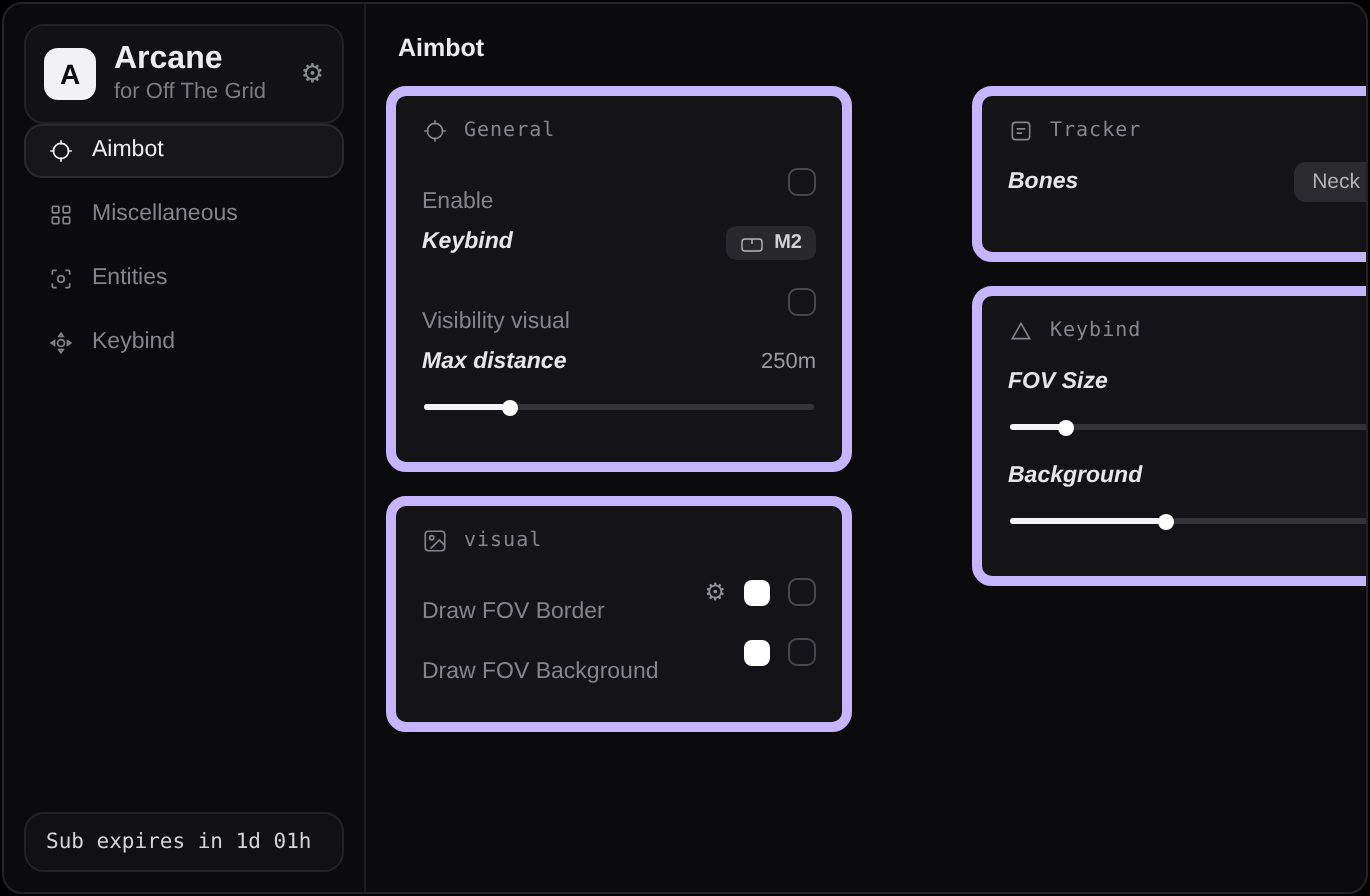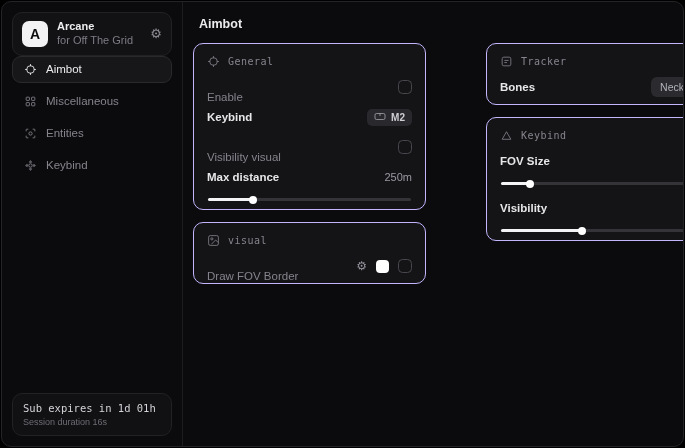--- a/index.html
+++ b/index.html
@@ -4,54 +4,54 @@
 <style>
   * { margin:0; padding:0; box-sizing:border-box; }
   html,body { width:685px; height:448px; background:#000; font-family:"Liberation Sans", sans-serif; }
   .window{ position:absolute; inset:1px; background:#0b0b0d; border:1px solid #242428; border-radius:10px; overflow:hidden; display:flex; }
 
   
   .sidebar{ width:181px; min-width:181px; border-right:1px solid #1d1d21; display:flex; flex-direction:column; padding:10px; }
   .brand{ background:#121215; border:1px solid #222226; border-radius:10px; padding:7px 9px; display:flex; align-items:center; gap:9px; }
   .logo{ width:26px; height:26px; background:#f2f2f4; border-radius:7px; color:#0b0b0d; font-weight:bold; font-size:14px; display:flex; align-items:center; justify-content:center; }
   .brand-text{ flex:1; line-height:1.25; }
-  .brand-title{ color:#ededf0; font-size:11px; font-weight:bold; }
+  .brand-title{ color:#ededf0; font-size:16px; font-weight:bold; }
   .brand-sub{ color:#7c7c84; font-size:11px; }
   .brand-gear{ color:#8a8a92; font-size:13px; cursor:pointer; }
   .cat-label{ color:#6d6d75; font-size:9.5px; margin:13px 0 8px 5px; }
   .nav{ display:flex; flex-direction:column; gap:5px; }
   .nav-item{ display:flex; align-items:center; gap:9px; height:27px; padding:0 10px; border-radius:9px; color:#84848c; font-size:11.5px; border:1px solid transparent; cursor:pointer; }
   .nav-item.selected{ background:#17171a; border-color:#2a2a2e; color:#ededf0; }
   .nav-icon{ width:14px; height:14px; display:flex; align-items:center; justify-content:center; }
   .nav-icon svg{ width:13px; height:13px; stroke:currentColor; fill:none; stroke-width:1.6; }
   .side-footer{ margin-top:auto; background:#111114; border:1px solid #222226; border-radius:10px; padding:8px 10px; }
   .foot1{ color:#d3d3d8; font-size:10.5px; font-family:"DejaVu Sans Mono", monospace; }
   .foot2{ color:#6d6d74; font-size:9px; margin-top:3px; }
 
   
   .main{ flex:1; display:flex; flex-direction:column; }
   .page-title{ color:#ececef; font-size:12.5px; font-weight:bold; padding:15px 0 12px 16px; }
   .content{ display:flex; gap:12px; padding:0 14px 14px 10px; }
   .col{ display:flex; flex-direction:column; gap:12px; }
   .col-left{ width:233px; }
   .col-right{ width:238px;margin-left:48px; }
-  .card{ background:#141417; border:1px solid #c4b5fd; border-radius:10px; padding:11px 13px 6px; }
+  .card{ background:#141417; border:5px solid #c4b5fd; border-radius:10px; padding:11px 13px 24px; }
   .card-head{ display:flex; align-items:center; gap:8px; color:#85858d; font-family:"DejaVu Sans Mono", monospace; font-size:10px; letter-spacing:.5px; margin-bottom:4px; }
   .card-head svg{ width:13px; height:13px; stroke:#85858d; fill:none; stroke-width:1.5; }
   .row{ display:flex; align-items:center; justify-content:space-between; height:22px; margin-top:8px; }
   .lbl{ font-size:11.5px; }
   .lbl.dim{ color:#84848c;margin-top:20px; }
-  .lbl.bright{ color:#e7e7ea; font-weight:bold; }
+  .lbl.bright{ color:#e7e7ea; font-weight:bold;font-style:italic; }
   .val{ font-size:11px; color:#9a9aa2; }
   .val.light{ color:#c9c9cf; }
   .checkbox{ width:14px; height:14px; border:1.6px solid #47474d; border-radius:4.5px; background:transparent; cursor:pointer; }
   .swatch{ width:13px; height:13px; border-radius:4px; cursor:pointer; }
   .rowgroup{ display:flex; align-items:center; gap:9px; }
   .row-gear{ color:#92929a; font-size:12px; line-height:1; cursor:pointer; }
-  .kbd{ display:flex; align-items:flex-start; gap:5px; background:#28282d; border-radius:5px; padding:3px 7px; color:#cfcfd4; font-size:10px; font-weight:bold; cursor:pointer; }
+  .kbd{ display:flex; align-items:flex-end; gap:5px; background:#28282d; border-radius:5px; padding:3px 7px; color:#cfcfd4; font-size:10px; font-weight:bold; cursor:pointer; }
   .kbd svg{ width:12px; height:9px; stroke:#b6b6bd; fill:none; stroke-width:1.4; }
   .select-btn{ display:flex; align-items:center; gap:7px; background:#2a2a2f; border-radius:6px; padding:4px 9px; color:#b2b2ba; font-size:10.5px; cursor:pointer; }
   .select-btn svg{ width:10px; height:10px; stroke:#9a9aa2; fill:none; stroke-width:1.8; }
   .slider{ position:relative; height:3px; background:#333338; border-radius:2px; margin:10px 1px 2px; cursor:pointer; }
   .slider .fill{ position:absolute; left:0; top:0; bottom:0; background:#f4f4f6; border-radius:2px; }
   .slider .thumb{ position:absolute; top:50%; width:8px; height:8px; background:#ffffff; border-radius:50%; transform:translate(-50%,-50%); }
 </style>
 </head>
 <body>
 
@@ -110,21 +110,20 @@
               <circle cx="12" cy="12" r="3.2"></circle>
               <path d="M12 3l2 3h-4zM21 12l-3 2v-4zM12 21l-2-3h4zM3 12l3-2v4z"></path>
             </svg>
         </span>
         <span>Keybind</span>
       </div>
     </div>
 
     <div class="side-footer">
       <div class="foot1">Sub expires in 1d 01h</div>
-      <div class="foot2">Session duration 16s</div>
     </div>
   </div>
 
   <div class="main">
     <div class="page-title">Aimbot</div>
 
     <div class="content">
 
       <div class="col col-left">
 
@@ -183,20 +182,27 @@
 
           <div class="row">
             <span class="lbl dim">Draw FOV Border</span>
             <span class="rowgroup">
               <span class="row-gear">⚙</span>
               <span class="swatch" style="background: rgb(255, 255, 255);"></span>
               <span class="checkbox"></span>
             </span>
           </div>
 
+          <div class="row">
+            <span class="lbl dim">Draw FOV Background</span>
+            <span class="rowgroup">
+              <span class="swatch" style="background: rgb(255, 255, 255);"></span>
+              <span class="checkbox"></span>
+            </span>
+          </div>
         </div>
       </div>
 
       <div class="col col-right">
 
         <div class="card">
           <div class="card-head">
             <svg viewBox="0 0 24 24">
                 <rect x="4" y="4" width="16" height="16" rx="3"></rect>
                 <line x1="8" y1="10" x2="16" y2="10"></line>
@@ -228,21 +234,21 @@
           <div class="row">
             <span class="lbl bright">FOV Size</span>
             <span class="val light">115°</span>
           </div>
           <div class="slider">
             <div class="fill" style="width: 14%;"></div>
             <div class="thumb" style="left: 14%;"></div>
           </div>
 
           <div class="row" style="margin-top:12px;">
-            <span class="lbl bright">Visibility</span>
+            <span class="lbl bright">Background</span>
             <span class="val light">10.0</span>
           </div>
           <div class="slider">
             <div class="fill" style="width: 39%;"></div>
             <div class="thumb" style="left: 39%;"></div>
           </div>
         </div>
       </div>
 
     </div>

